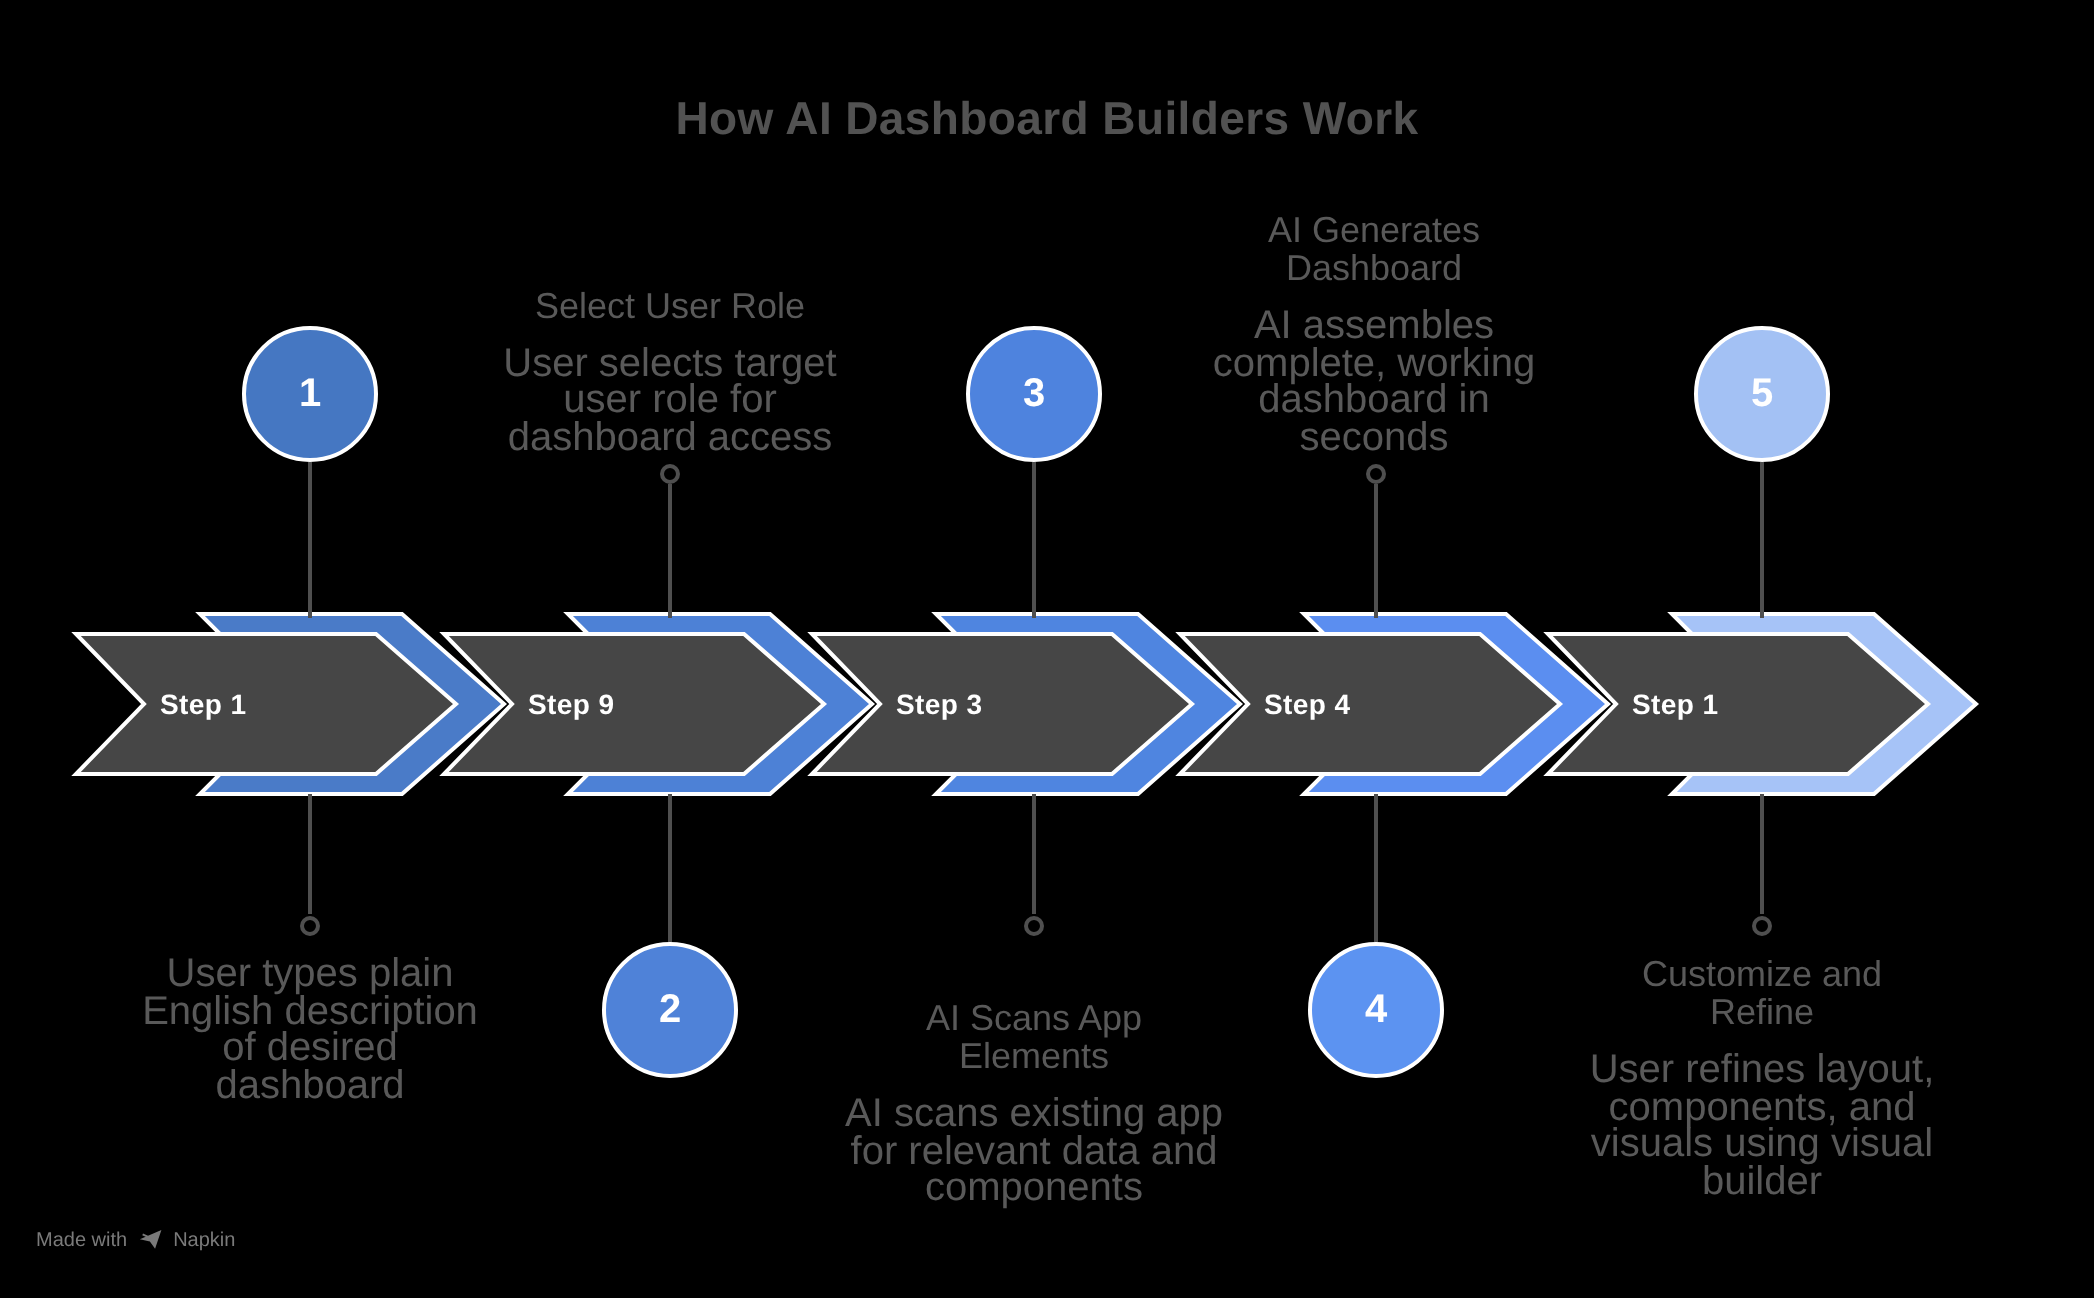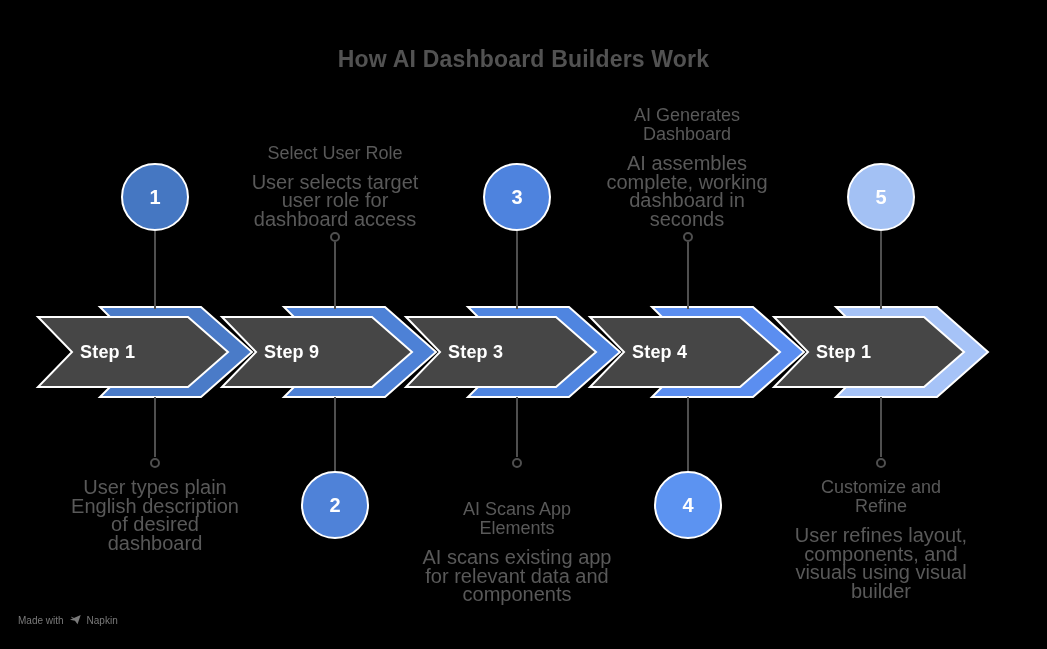--- a/index.html
+++ b/index.html
@@ -7,21 +7,21 @@
     position:relative; width:1046px; height:649px; background:#000;
     overflow:hidden; font-family:"Liberation Sans", sans-serif;
   }
   .title {
     position:absolute; top:46px; left:0; width:1047px; text-align:center;
     font-size:23px; font-weight:bold; color:#525252; letter-spacing:.2px;
   }
   .band-svg { position:absolute; left:0; top:0; pointer-events:none; }
   .step-label {
     position:absolute; top:341px; height:22px; line-height:22px;
-    color:#ffffff; font-weight:bold; font-size:18px; letter-spacing:.2px;
+    color:#ffffff; font-weight:bold; font-size:14px; letter-spacing:.2px;
   }
   .num-circle {
     position:absolute; width:68px; height:68px; border-radius:50%;
     border:2px solid #ffffff; box-sizing:border-box;
     display:flex; align-items:center; justify-content:center;
     color:#ffffff; font-size:20px; font-weight:bold;
   }
   .connector {
     position:absolute; width:2px; background:#4f4f4f;
   }

